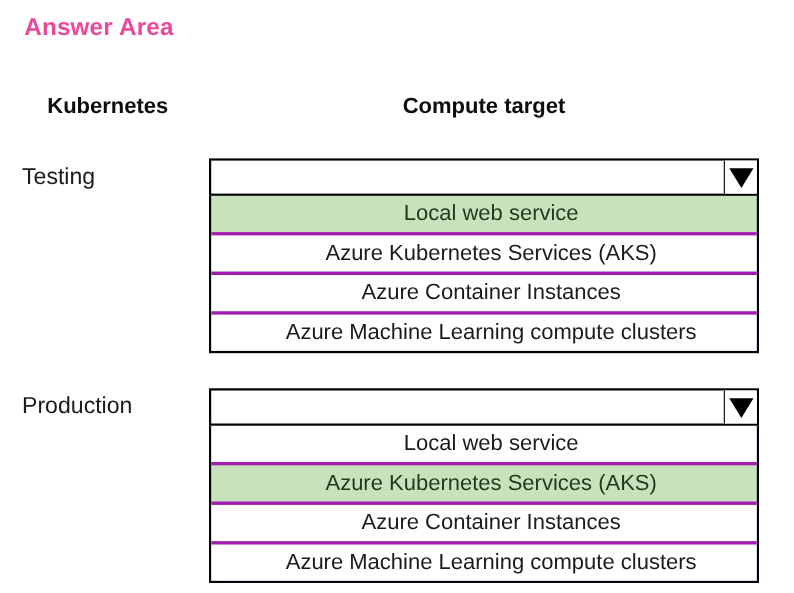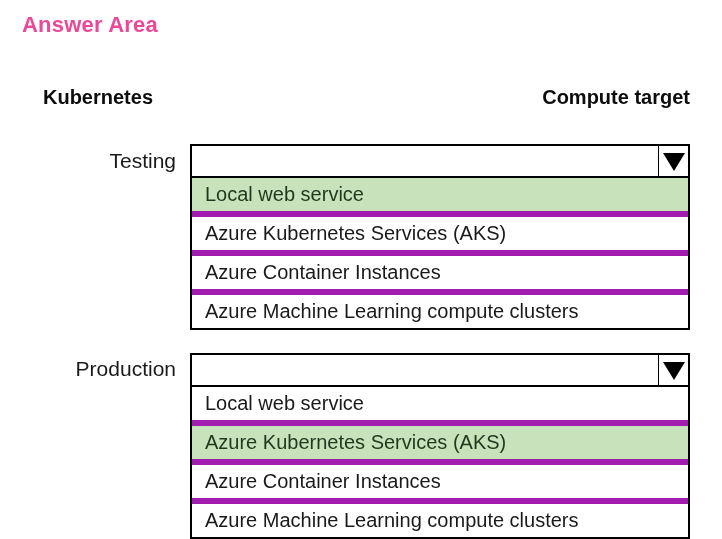--- a/index.html
+++ b/index.html
@@ -17,26 +17,26 @@
     left:22px; top:12px;
     font-size:22px; font-weight:bold; color:#ec4899;
     letter-spacing:0.2px;
   }
   .col-header {
     top:86px;
     font-size:20px; font-weight:bold; color:#0d0d0d;
     text-align:center;
   }
   .env-header { left:20px; width:156px; }
-  .target-header { left:190px; width:500px;text-align:right; }
+  .target-header { left:190px; width:500px; }
 
   .row-label {
     left:20px; width:156px;
     font-size:21px; color:#1a1a1a;
-    text-align:right;
+    text-align:left;
   }
   .label-testing { top:149px; }
   .label-production { top:357px; }
 
   .dropdown { left:190px; width:500px; }
   .dd-testing { top:144px; }
   .dd-production { top:353px; }
 
   .select-box {
     position:relative;
@@ -67,33 +67,34 @@
     border-left:11px solid transparent;
     border-right:11px solid transparent;
     border-top:18px solid #000;
     margin-top:2px;
   }
 
   .options-list {
     border:2px solid #000;
     border-top:none;
     background:#1d4ed8;
+    text-align:center;
   }
   .option {
     height:33px;
     line-height:32px;
     padding-left:13px;
     font-size:20px;
     color:#1a1a1a;
     background:#ffffff;
     white-space:nowrap;
     overflow:hidden;
     cursor:default;
   }
-  .option + .option { border-top:6px solid #a21caf; }
+  .option + .option { border-top:3px solid #a21caf; }
   .option.highlighted {
     background:#c8e2bb;
     color:#1e391e;
   }
 </style>
 </head>
 <body>
 
 <div class="abs title">Answer Area</div>
 

